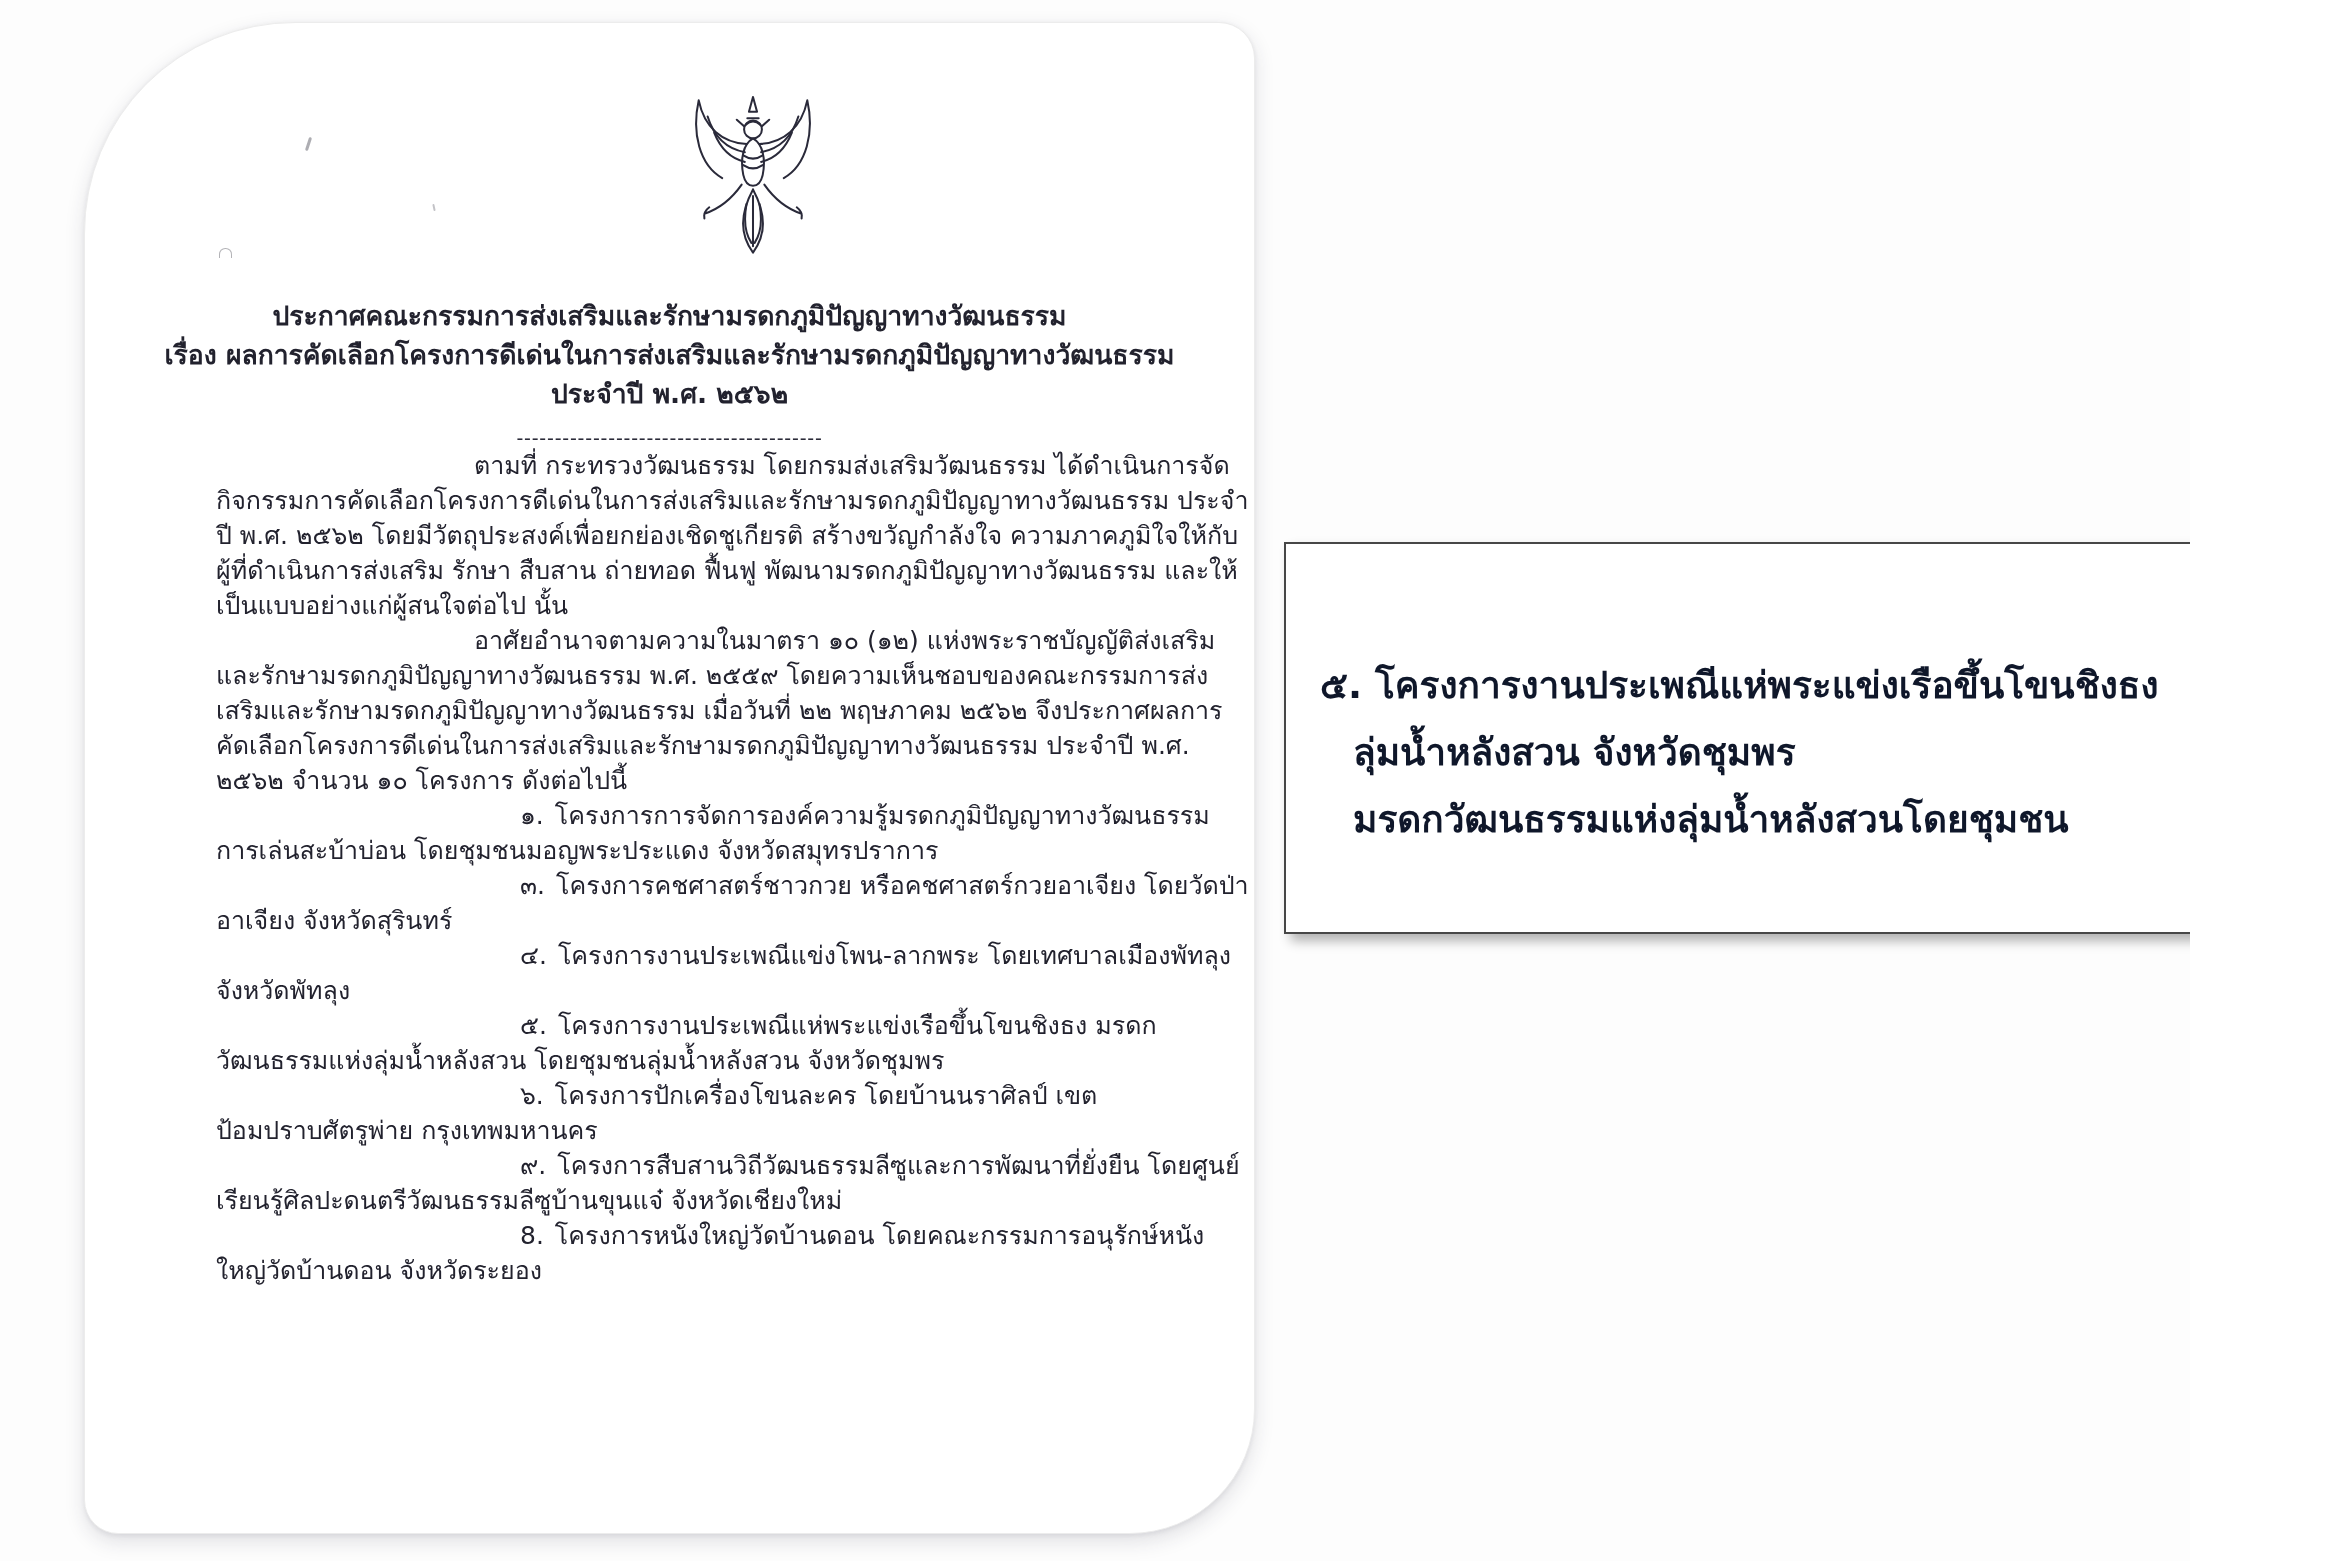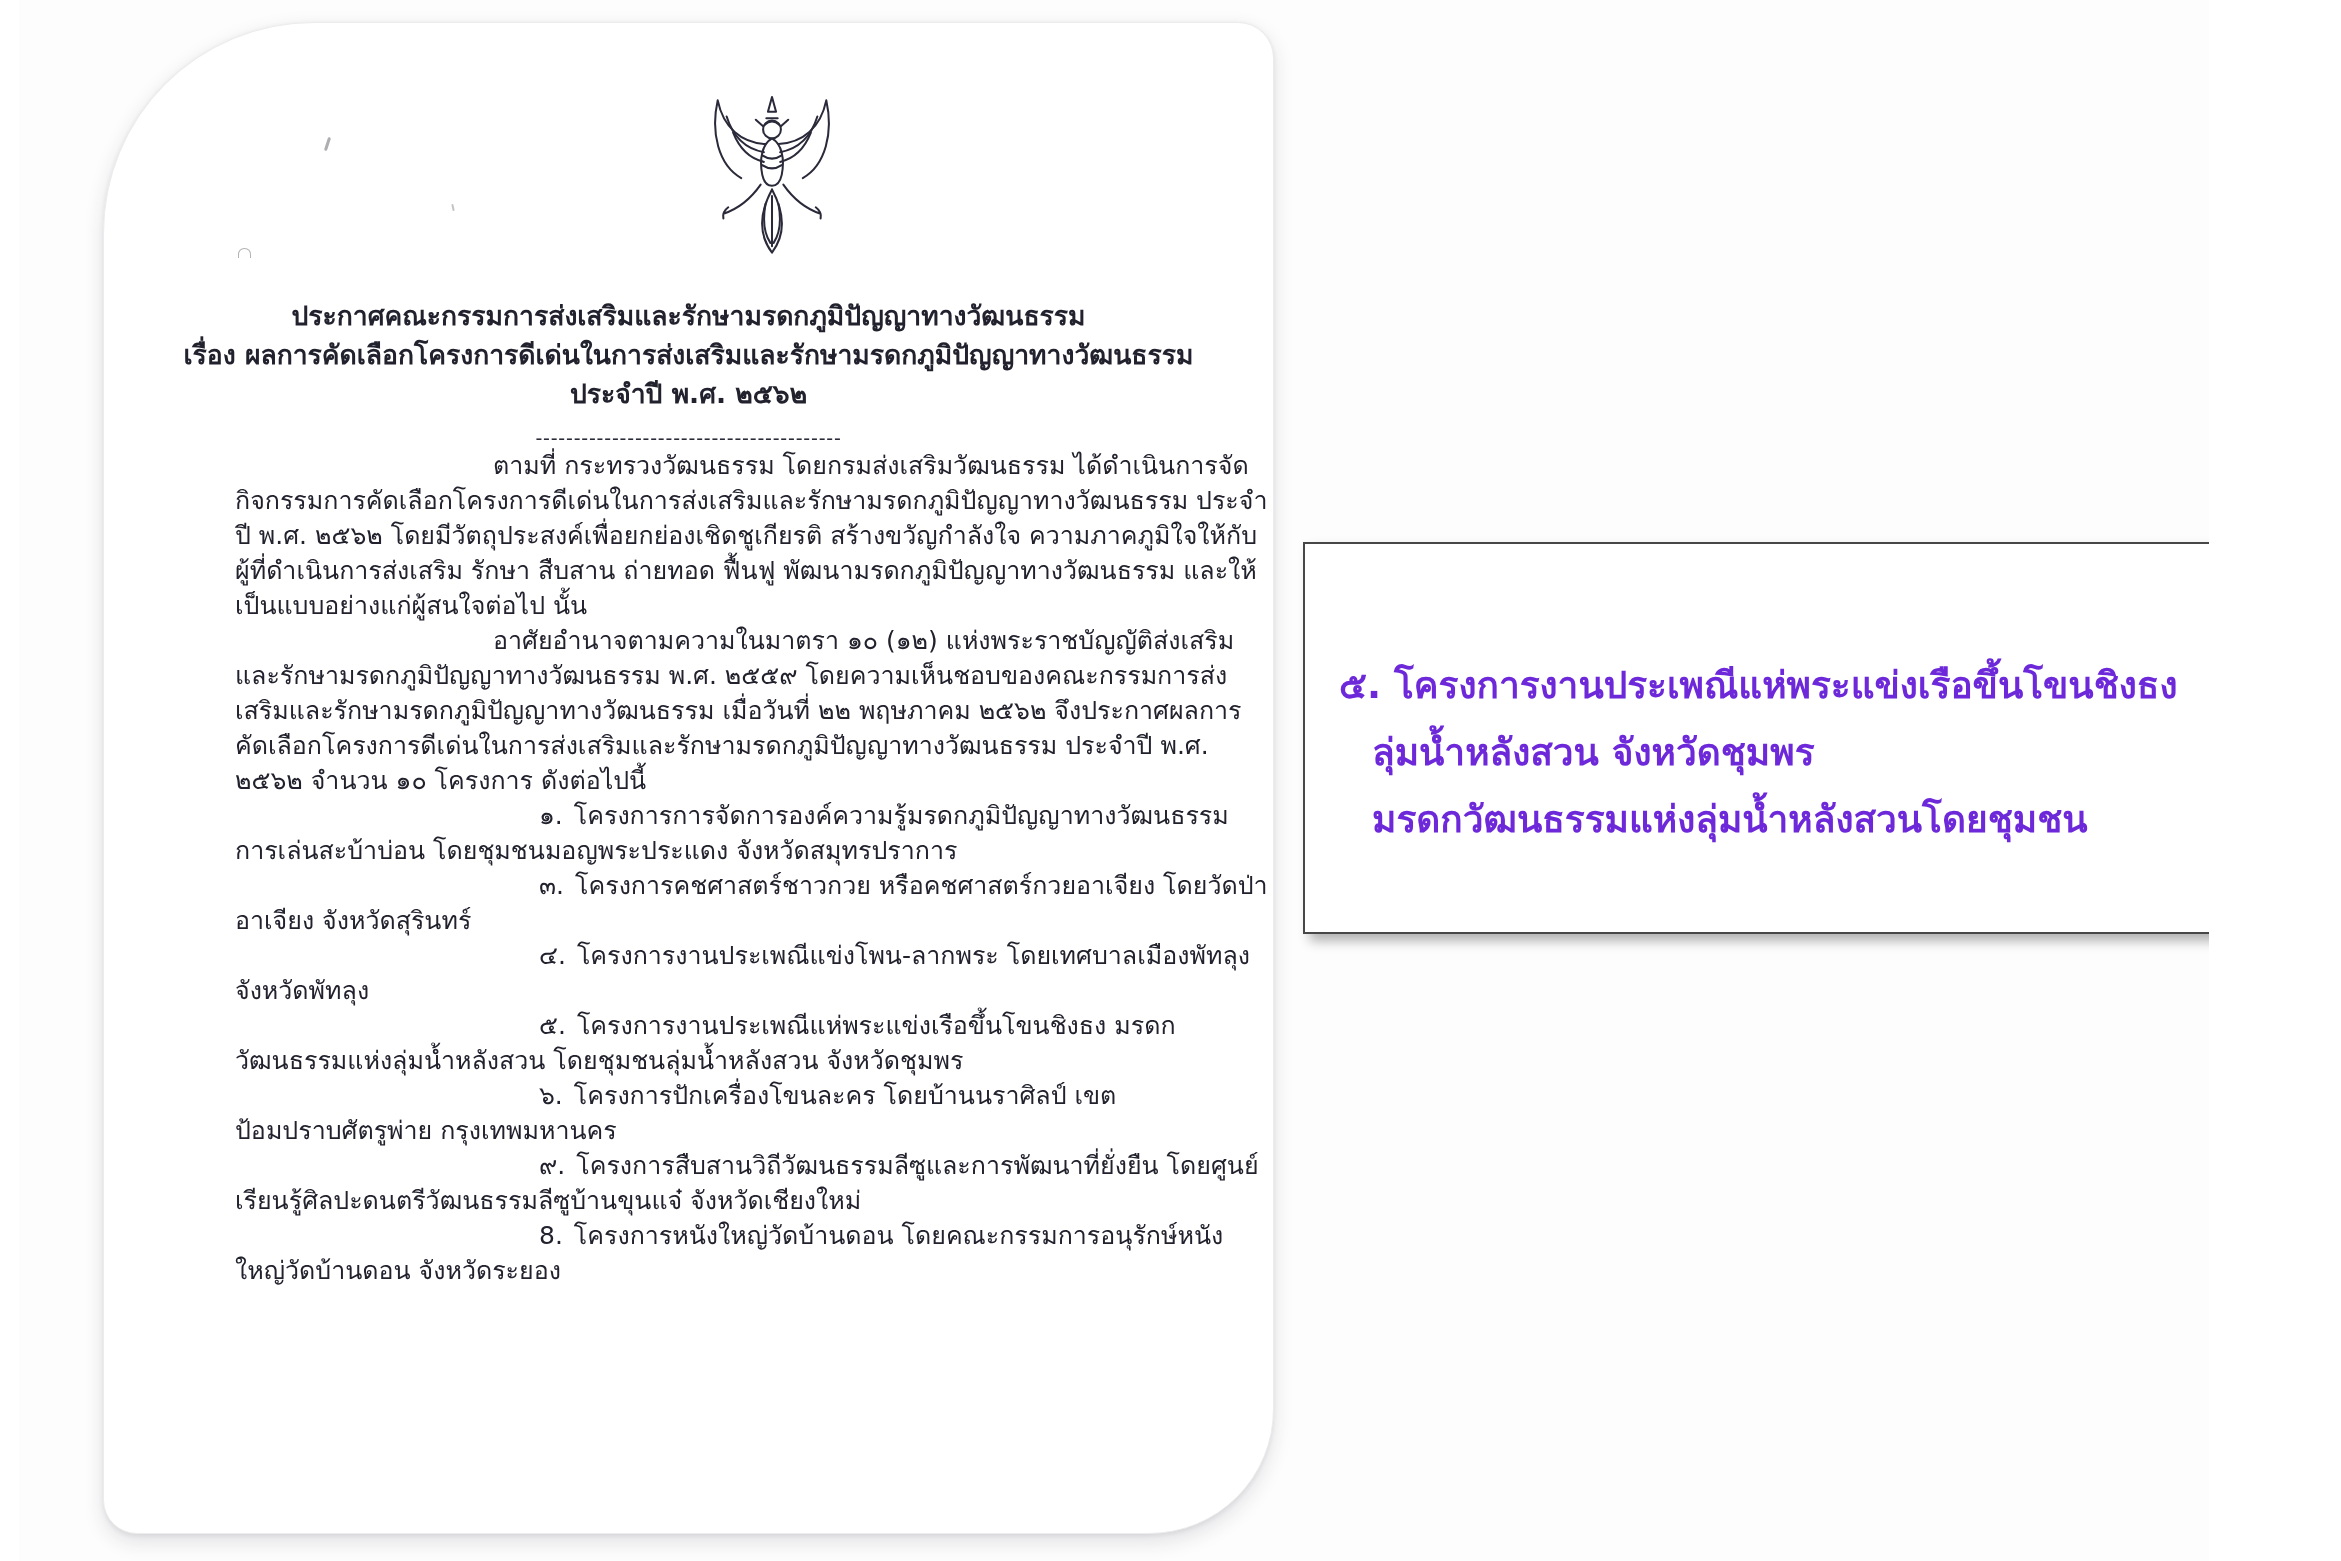--- a/index.html
+++ b/index.html
@@ -1,20 +1,19 @@
 <!DOCTYPE html>
 <html style="font-size:12.5px"><head>
 <meta charset="utf-8">
 <style>
   html,body{margin:0;padding:0;background:#ffffff;}
   #root{
     position:relative;width:2190px;height:1561px;overflow:hidden;
     background:#fdfdfd;color:#1f1f2b;
     font-family:"DejaVu Sans","Liberation Sans",sans-serif;
-    margin-left:19px;
   }
   
   .page{
     position:absolute;left:84px;top:22px;width:1169px;height:1510px;
     background:#ffffff;border:0.8px solid #ececec;
     border-radius:211px 36px 125px 34px;
     box-shadow:0 7.8px 20px rgba(40,40,60,.13),0 1.6px 4.7px rgba(40,40,60,.08);
   }
   .garuda{position:absolute;left:587px;top:67px;width:162px;height:194px;}
   .titles{position:absolute;left:0;right:0;top:273px;text-align:center;
@@ -25,21 +24,21 @@
   .flow p{margin:0;text-indent:258px;}
   .item{text-indent:304px;}
   .item .num{margin-right:11px;}
   
   .callout{
     position:absolute;left:1284px;top:542px;width:986px;height:388px;
     background:#ffffff;border:2.3px solid #474747;
     box-shadow:6.2px 7px 11px rgba(0,0,0,.30);
   }
   .callout-text{padding:108px 22px 0 34px;font-size:37px;line-height:67px;
-    font-weight:600;color:#6d28d9;}
+    font-weight:600;color:#0f172a;}
   .cl{white-space:nowrap;}
   .cl.indent{padding-left:33px;}
   
   .scan-mark{position:absolute;background:#6a6a72;opacity:.55;border-radius:1.6px;}
   .mark-a{left:222px;top:114px;width:3.1px;height:14px;transform:rotate(18deg);}
   .mark-b{left:348px;top:181px;width:2.3px;height:7px;transform:rotate(-12deg);opacity:.4;}
   .mark-c{left:134px;top:225px;width:11px;height:9.4px;background:none;opacity:.5;
     border:1.6px solid #6a6a72;border-bottom:none;border-radius:6.2px 6.2px 0 0;}
 </style>
 </head>

